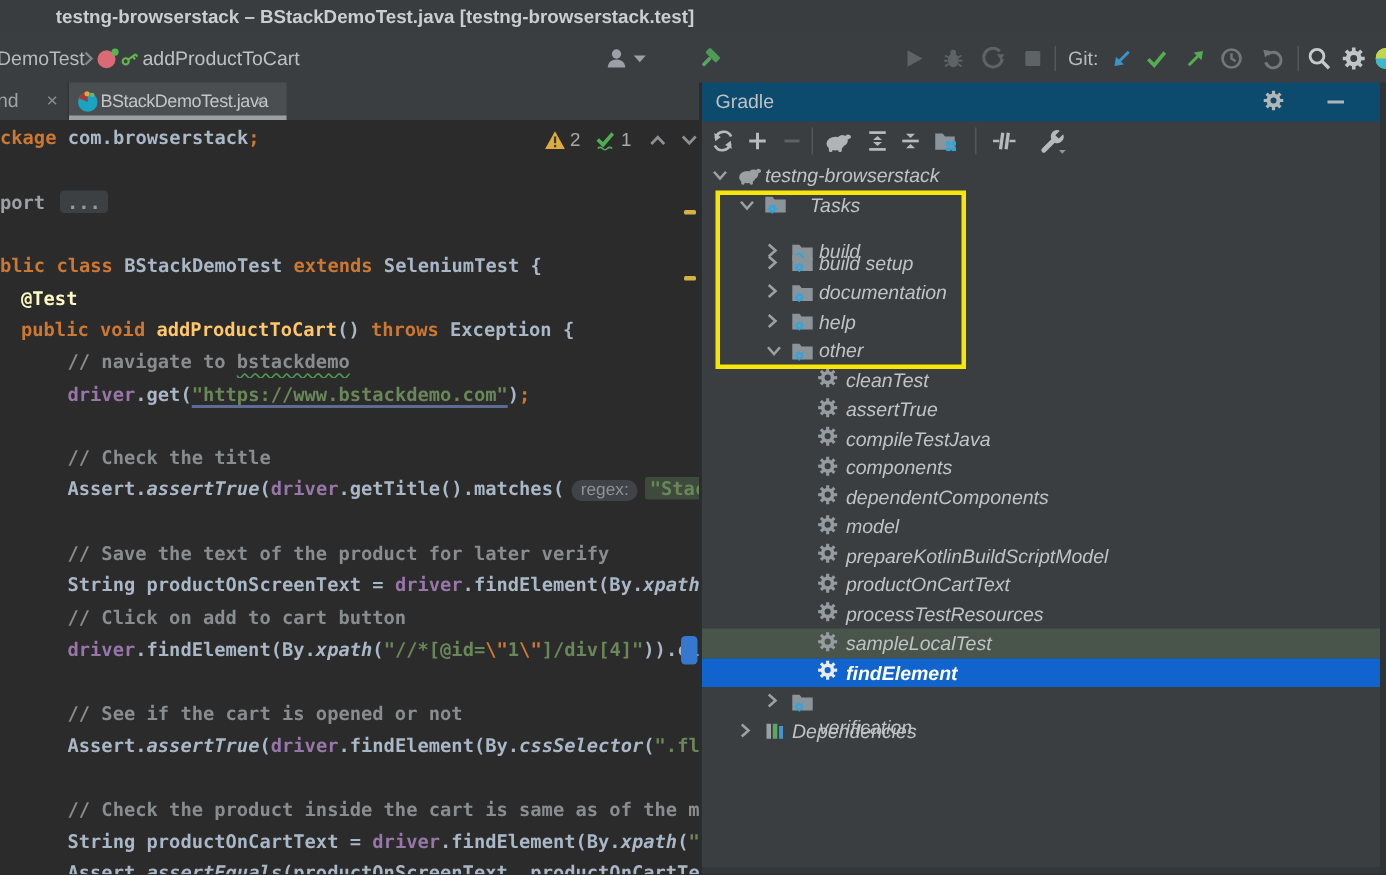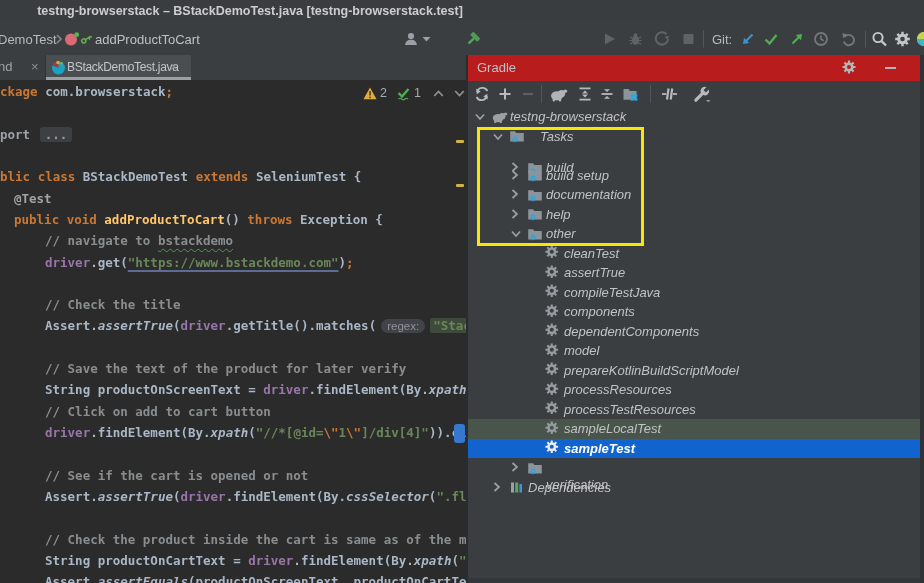--- a/index.html
+++ b/index.html
@@ -35,39 +35,39 @@
   .editor {
     position:absolute; top:80px; left:0; width:466px; height:503px; background:#2b2b2b; overflow:hidden;
   }
   #code-lines {
     position:absolute; top:1px; left:0; width:466px;
     font-family:"DejaVu Sans Mono", monospace; font-size:12.5px; font-weight:bold;
     line-height:21.32px; white-space:pre;
   }
   .cl { height:21.32px; overflow:hidden; }
   .k { color:#cc7832; } .p { color:#a9b7c6; } .c { color:#8a8d8f; }
-  .a { color:#a3a3a3; } .m { color:#ffc66b; } .f { color:#9876aa; }
+  .a { color:#fef9c3; } .m { color:#ffc66b; } .f { color:#9876aa; }
   .s { color:#6a8759; } .e { color:#cc7832; } .g { color:#9da1a5; }
   .i { color:#a9b7c6; font-style:italic; }
   .uT { text-decoration:underline wavy #4e9a54 1px; text-underline-offset:3px; }
   .uL { text-decoration:underline solid #5d6b95 1.5px; text-underline-offset:3px; }
   .fold { background:#3d4043; color:#989b9e; border-radius:3px; padding:0 5px; margin:0 2px; }
   .hint { background:#404448; color:#8f9398; border-radius:8px; padding:1px 6px; margin:0 5px; font-size:11.5px; font-weight:normal; font-family:"Liberation Sans",sans-serif; }
   .inj { background:#3e4a3c; border-radius:2px; padding:0 3px; }
   
   .inspections { position:absolute; top:5px; left:363px; height:16px; display:flex; align-items:center; }
   .inspections .num { font-size:12.5px; color:#a6abae; font-family:"Liberation Sans",sans-serif; }
   
   .stripe-mark { position:absolute; width:8px; height:3px; background:#d4b344; left:456px; border-radius:1px; }
   .scroll-thumb { position:absolute; width:11px; height:19px; background:#3677cf; left:454px; top:344px; border-radius:3px; }
   
   .divider { position:absolute; top:55px; left:466px; width:2px; height:528px; background:#2a2d2f; }
   
   .gpane { position:absolute; top:55px; left:468px; width:456px; height:528px; background:#3b3e41; }
-  .gp-header { position:absolute; top:0; left:0; width:452px; height:26px; background:#b91c1c; }
+  .gp-header { position:absolute; top:0; left:0; width:452px; height:26px; background:#0c4a6e; }
   .gp-header .ttl { position:absolute; left:9px; top:5px; font-size:13px; color:#bec2c5; }
   .gp-toolbar { position:absolute; top:26px; left:0; width:452px; height:26px; }
   .gp-toolbar .it { position:absolute; top:50%; transform:translateY(-50%); }
   .gp-tree { position:absolute; top:52px; left:0; width:452px; height:471px; overflow:hidden;font-style:italic; }
   .gp-row { position:absolute; left:0; width:452px; height:19.5px; }
   .gp-row.hov { background:#49544a; }
   .gp-row.sel { background:#1164cd; }
   .gp-row .chev { position:absolute; top:2px; width:16px; height:16px; }
   .gp-row .ric { position:absolute; top:1.5px; width:16px; height:16px; }
   .gp-row .lbl { position:absolute; top:2.2px; font-size:13px; color:#c0c3c6; white-space:nowrap; }
@@ -519,21 +519,21 @@
             </svg>
           </span>
           <span class="lbl" style="left: 96px;">prepareKotlinBuildScriptModel</span>
         </div>
         <div class="gp-row" style="top: 273px;">
           <span class="ric" style="left: 77px;">
             <svg width="14" height="14" viewBox="0 0 12.4 12.4">
               <path fill-rule="evenodd" fill="#949ba1" d="M11.62 5.06 L11.62 6.94 L9.90 6.89 L9.39 8.13 L10.64 9.31 L9.31 10.64 L8.13 9.39 L6.89 9.90 L6.94 11.62 L5.06 11.62 L5.11 9.90 L3.87 9.39 L2.69 10.64 L1.36 9.31 L2.61 8.13 L2.10 6.89 L0.38 6.94 L0.38 5.06 L2.10 5.11 L2.61 3.87 L1.36 2.69 L2.69 1.36 L3.87 2.61 L5.11 2.10 L5.06 0.38 L6.94 0.38 L6.89 2.10 L8.13 2.61 L9.31 1.36 L10.64 2.69 L9.39 3.87 L9.90 5.11 Z M7.80 6.00 A1.8 1.8 0 1 0 4.20 6.00 A1.8 1.8 0 1 0 7.80 6.00 Z"></path>
             </svg>
           </span>
-          <span class="lbl" style="left: 96px;">processResources</span>
+          <span class="lbl" style="left: 96px;">productOnCartText</span>
         </div>
         <div class="gp-row" style="top: 292.5px;">
           <span class="ric" style="left: 77px;">
             <svg width="14" height="14" viewBox="0 0 12.4 12.4">
               <path fill-rule="evenodd" fill="#949ba1" d="M11.62 5.06 L11.62 6.94 L9.90 6.89 L9.39 8.13 L10.64 9.31 L9.31 10.64 L8.13 9.39 L6.89 9.90 L6.94 11.62 L5.06 11.62 L5.11 9.90 L3.87 9.39 L2.69 10.64 L1.36 9.31 L2.61 8.13 L2.10 6.89 L0.38 6.94 L0.38 5.06 L2.10 5.11 L2.61 3.87 L1.36 2.69 L2.69 1.36 L3.87 2.61 L5.11 2.10 L5.06 0.38 L6.94 0.38 L6.89 2.10 L8.13 2.61 L9.31 1.36 L10.64 2.69 L9.39 3.87 L9.90 5.11 Z M7.80 6.00 A1.8 1.8 0 1 0 4.20 6.00 A1.8 1.8 0 1 0 7.80 6.00 Z"></path>
             </svg>
           </span>
           <span class="lbl" style="left: 96px;">processTestResources</span>
         </div>
         <div class="gp-row hov" style="top: 312px;">
@@ -543,21 +543,21 @@
             </svg>
           </span>
           <span class="lbl" style="left: 96px;">sampleLocalTest</span>
         </div>
         <div class="gp-row sel" style="top: 331.5px;">
           <span class="ric" style="left: 77px;">
             <svg width="14" height="14" viewBox="0 0 12.4 12.4">
               <path fill-rule="evenodd" fill="#e9ebec" d="M11.62 5.06 L11.62 6.94 L9.90 6.89 L9.39 8.13 L10.64 9.31 L9.31 10.64 L8.13 9.39 L6.89 9.90 L6.94 11.62 L5.06 11.62 L5.11 9.90 L3.87 9.39 L2.69 10.64 L1.36 9.31 L2.61 8.13 L2.10 6.89 L0.38 6.94 L0.38 5.06 L2.10 5.11 L2.61 3.87 L1.36 2.69 L2.69 1.36 L3.87 2.61 L5.11 2.10 L5.06 0.38 L6.94 0.38 L6.89 2.10 L8.13 2.61 L9.31 1.36 L10.64 2.69 L9.39 3.87 L9.90 5.11 Z M7.80 6.00 A1.8 1.8 0 1 0 4.20 6.00 A1.8 1.8 0 1 0 7.80 6.00 Z"></path>
             </svg>
           </span>
-          <span class="lbl" style="left: 96px;">sampleTest</span>
+          <span class="lbl" style="left: 96px;">findElement</span>
         </div>
         <div class="gp-row" style="top: 351px;">
           <span class="chev" style="left: 42px; top: 3px;">
             <svg width="9" height="12" viewBox="0 0 9 12">
               <polyline points="2.5,2 7,6 2.5,10" fill="none" stroke="#9ba0a4" stroke-width="1.7"></polyline>
             </svg>
           </span>
           <span class="ric" style="left: 59px;">
             <svg width="16" height="16" viewBox="0 0 16 16">
               <path d="M1.2 3.2 h4.8 l1.4 1.8 h7.4 v8.6 h-13.6 z" fill="#8b949b"></path>

